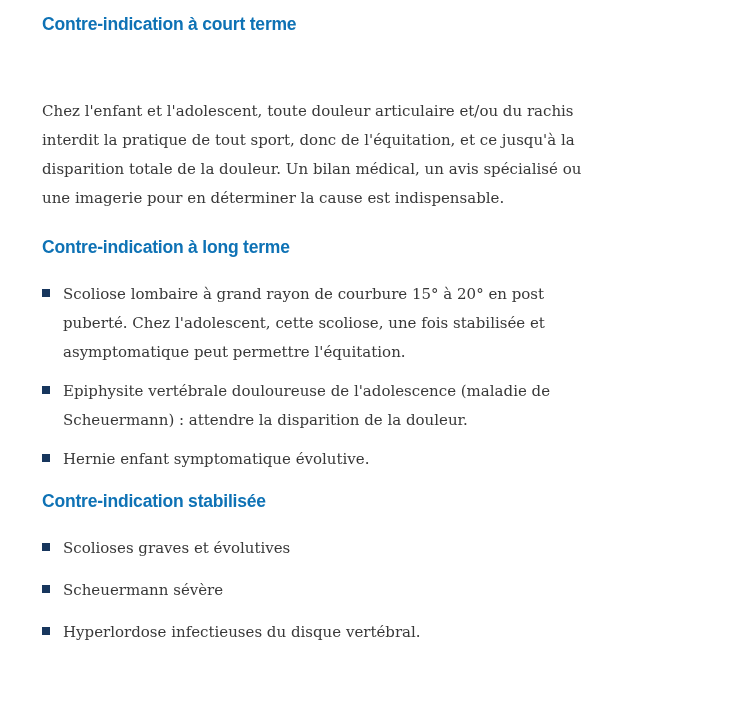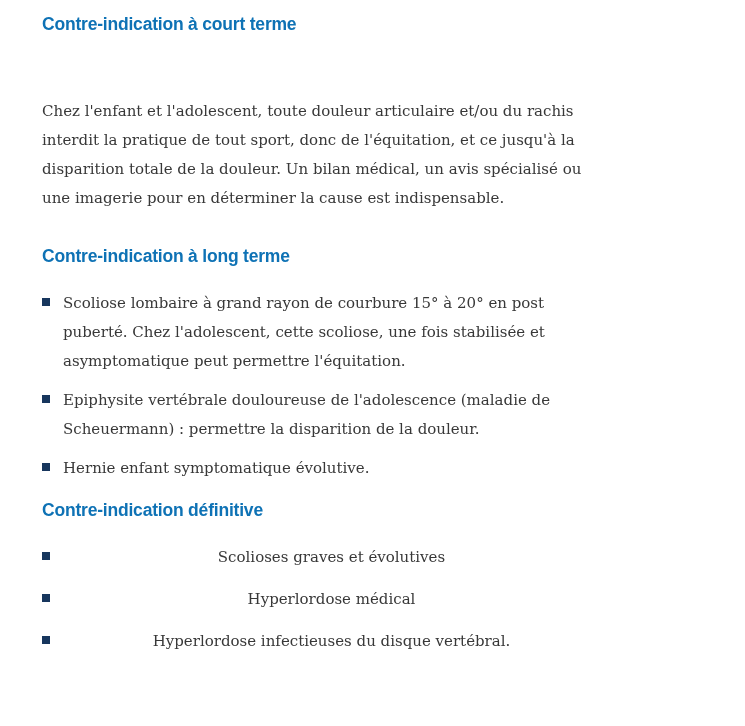--- a/index.html
+++ b/index.html
@@ -27,35 +27,35 @@
     letter-spacing: -0.2px;
     color: #0e72b5;
     margin: 0;
   }
   .heading-court-terme { margin-top: 0; }
   .para {
     font-size: 15px;
     line-height: 29px;
     margin: 62px 0 0 0;
   }
-  .heading-long-terme { margin-top: 32px; }
+  .heading-long-terme { margin-top: 23px; }
   .heading-definitive { margin-top: 16px; }
   ul.bullet-list {
     list-style: none;
     margin: 22px 0 0 0;
     padding: 0;
   }
   ul.bullet-list li {
     position: relative;
     padding-left: 21px;
     font-size: 15px;
     line-height: 29px;
     margin: 0 0 10px 0;
   }
-  ul.bullet-list--spaced li { margin-bottom: 13px; text-align: center; }
+  ul.bullet-list--spaced li { margin-bottom: 13px; }
   .bullet-square {
     position: absolute;
     left: 0;
     top: 9px;
     width: 8px;
     height: 8px;
     background: #17365d;
   }
 </style>
 </head>
@@ -69,41 +69,41 @@
 
   <h2 class="section-heading heading-long-terme">Contre-indication à long terme</h2>
 
   <ul class="bullet-list">
     <li>
       <span class="bullet-square"></span>
       <span>Scoliose lombaire à grand rayon de courbure 15° à 20° en post puberté. Chez l'adolescent, cette scoliose, une fois stabilisée et asymptomatique peut permettre l'équitation.</span>
     </li>
     <li>
       <span class="bullet-square"></span>
-      <span>Epiphysite vertébrale douloureuse de l'adolescence (maladie de Scheuermann) : permettre la disparition de la douleur.</span>
+      <span>Epiphysite vertébrale douloureuse de l'adolescence (maladie de Scheuermann) : attendre la disparition de la douleur.</span>
     </li>
     <li>
       <span class="bullet-square"></span>
       <span>Hernie enfant symptomatique évolutive.</span>
     </li>
   </ul>
 
-  <h2 class="section-heading heading-definitive">Contre-indication définitive</h2>
+  <h2 class="section-heading heading-definitive">Contre-indication stabilisée</h2>
 
   <ul class="bullet-list bullet-list--spaced">
     <li>
       <span class="bullet-square"></span>
       <span>Scolioses graves et évolutives</span>
     </li>
     <li>
       <span class="bullet-square"></span>
     </li>
     <li>
       <span class="bullet-square"></span>
-      <span>Hyperlordose médical</span>
+      <span>Scheuermann sévère</span>
     </li>
     <li>
       <span class="bullet-square"></span>
       <span>Hyperlordose infectieuses du disque vertébral.</span>
     </li>
   </ul>
 
 </div>
 
 </body></html>

